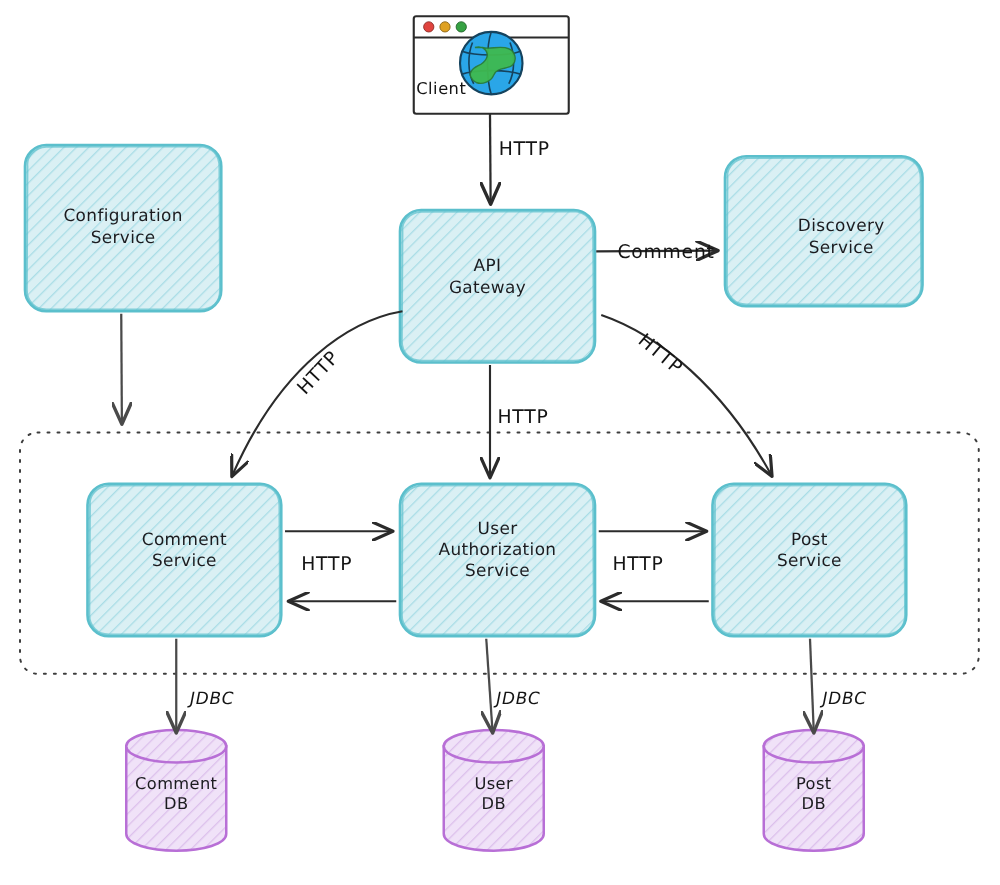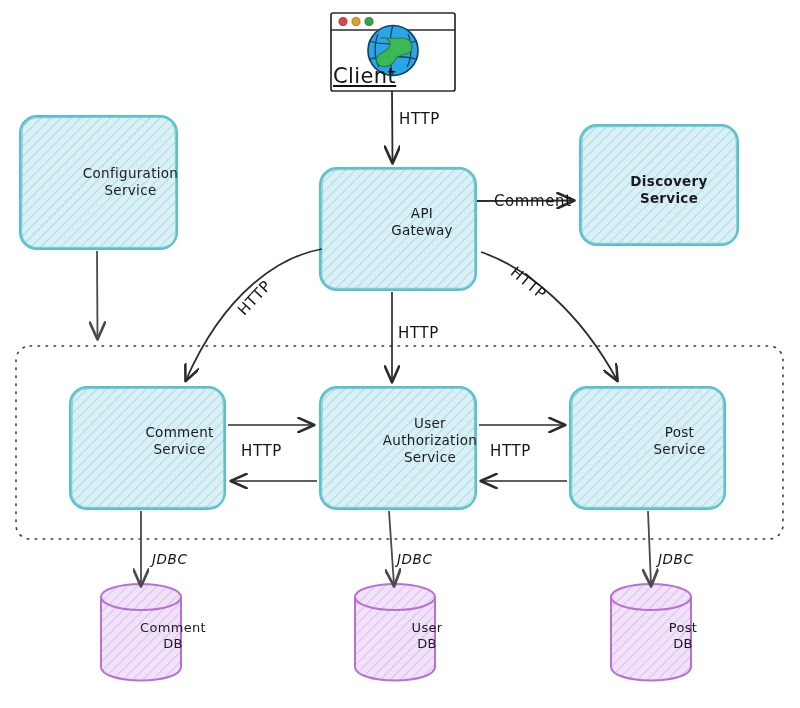--- a/index.html
+++ b/index.html
@@ -25,21 +25,20 @@
     height: 708px;
   }
   .node-label {
     position: absolute;
     text-align: center;
     font-family: "DejaVu Sans", sans-serif;
     color: #1b1b1f;
     pointer-events: none;
     line-height: 1.25;
     white-space: pre-line;
-    padding-left: 32px;
   }
   .svc-label {
     font-size: 13.5px;
     letter-spacing: 0.3px;
   }
   .db-label {
     font-size: 13px;
     letter-spacing: 0.3px;
   }
   .edge-label {
@@ -51,26 +50,25 @@
     white-space: nowrap;
     pointer-events: none;
   }
   .edge-label.small {
     font-size: 13.5px;
     font-style: italic;
   }
   .client-label {
     position: absolute;
     font-family: "DejaVu Sans", sans-serif;
-    font-size: 21px;
+    font-size: 13px;
     color: #141414;
     letter-spacing: 0.4px;
     white-space: nowrap;
     pointer-events: none;
-    text-decoration: underline;
   }
   .rot-left {
     transform: rotate(-47deg);
     transform-origin: center center;
   }
   .rot-right {
     transform: rotate(40deg);
     transform-origin: center center;
   }
 </style>
@@ -194,21 +192,21 @@
   </svg>
 
   <div class="client-label" style="left:333px; top:64px;">Client</div>
 
   <div class="node-label svc-label" style="left:20px; top:165px; width:157px;">Configuration
 Service</div>
 
   <div class="node-label svc-label" style="left:320px; top:205px; width:140px;">API
 Gateway</div>
 
-  <div class="node-label svc-label" style="left:544px; top:173px; width:186px;font-weight:bold;">Discovery
+  <div class="node-label svc-label" style="left:580px; top:173px; width:186px;">Discovery
 Service</div>
 
   <div class="node-label svc-label" style="left:70px; top:424px; width:155px;">Comment
 Service</div>
 
   <div class="node-label svc-label" style="left:320px; top:415px; width:156px;">User
 Authorization
 Service</div>
 
   <div class="node-label svc-label" style="left:570px; top:424px; width:155px;">Post

